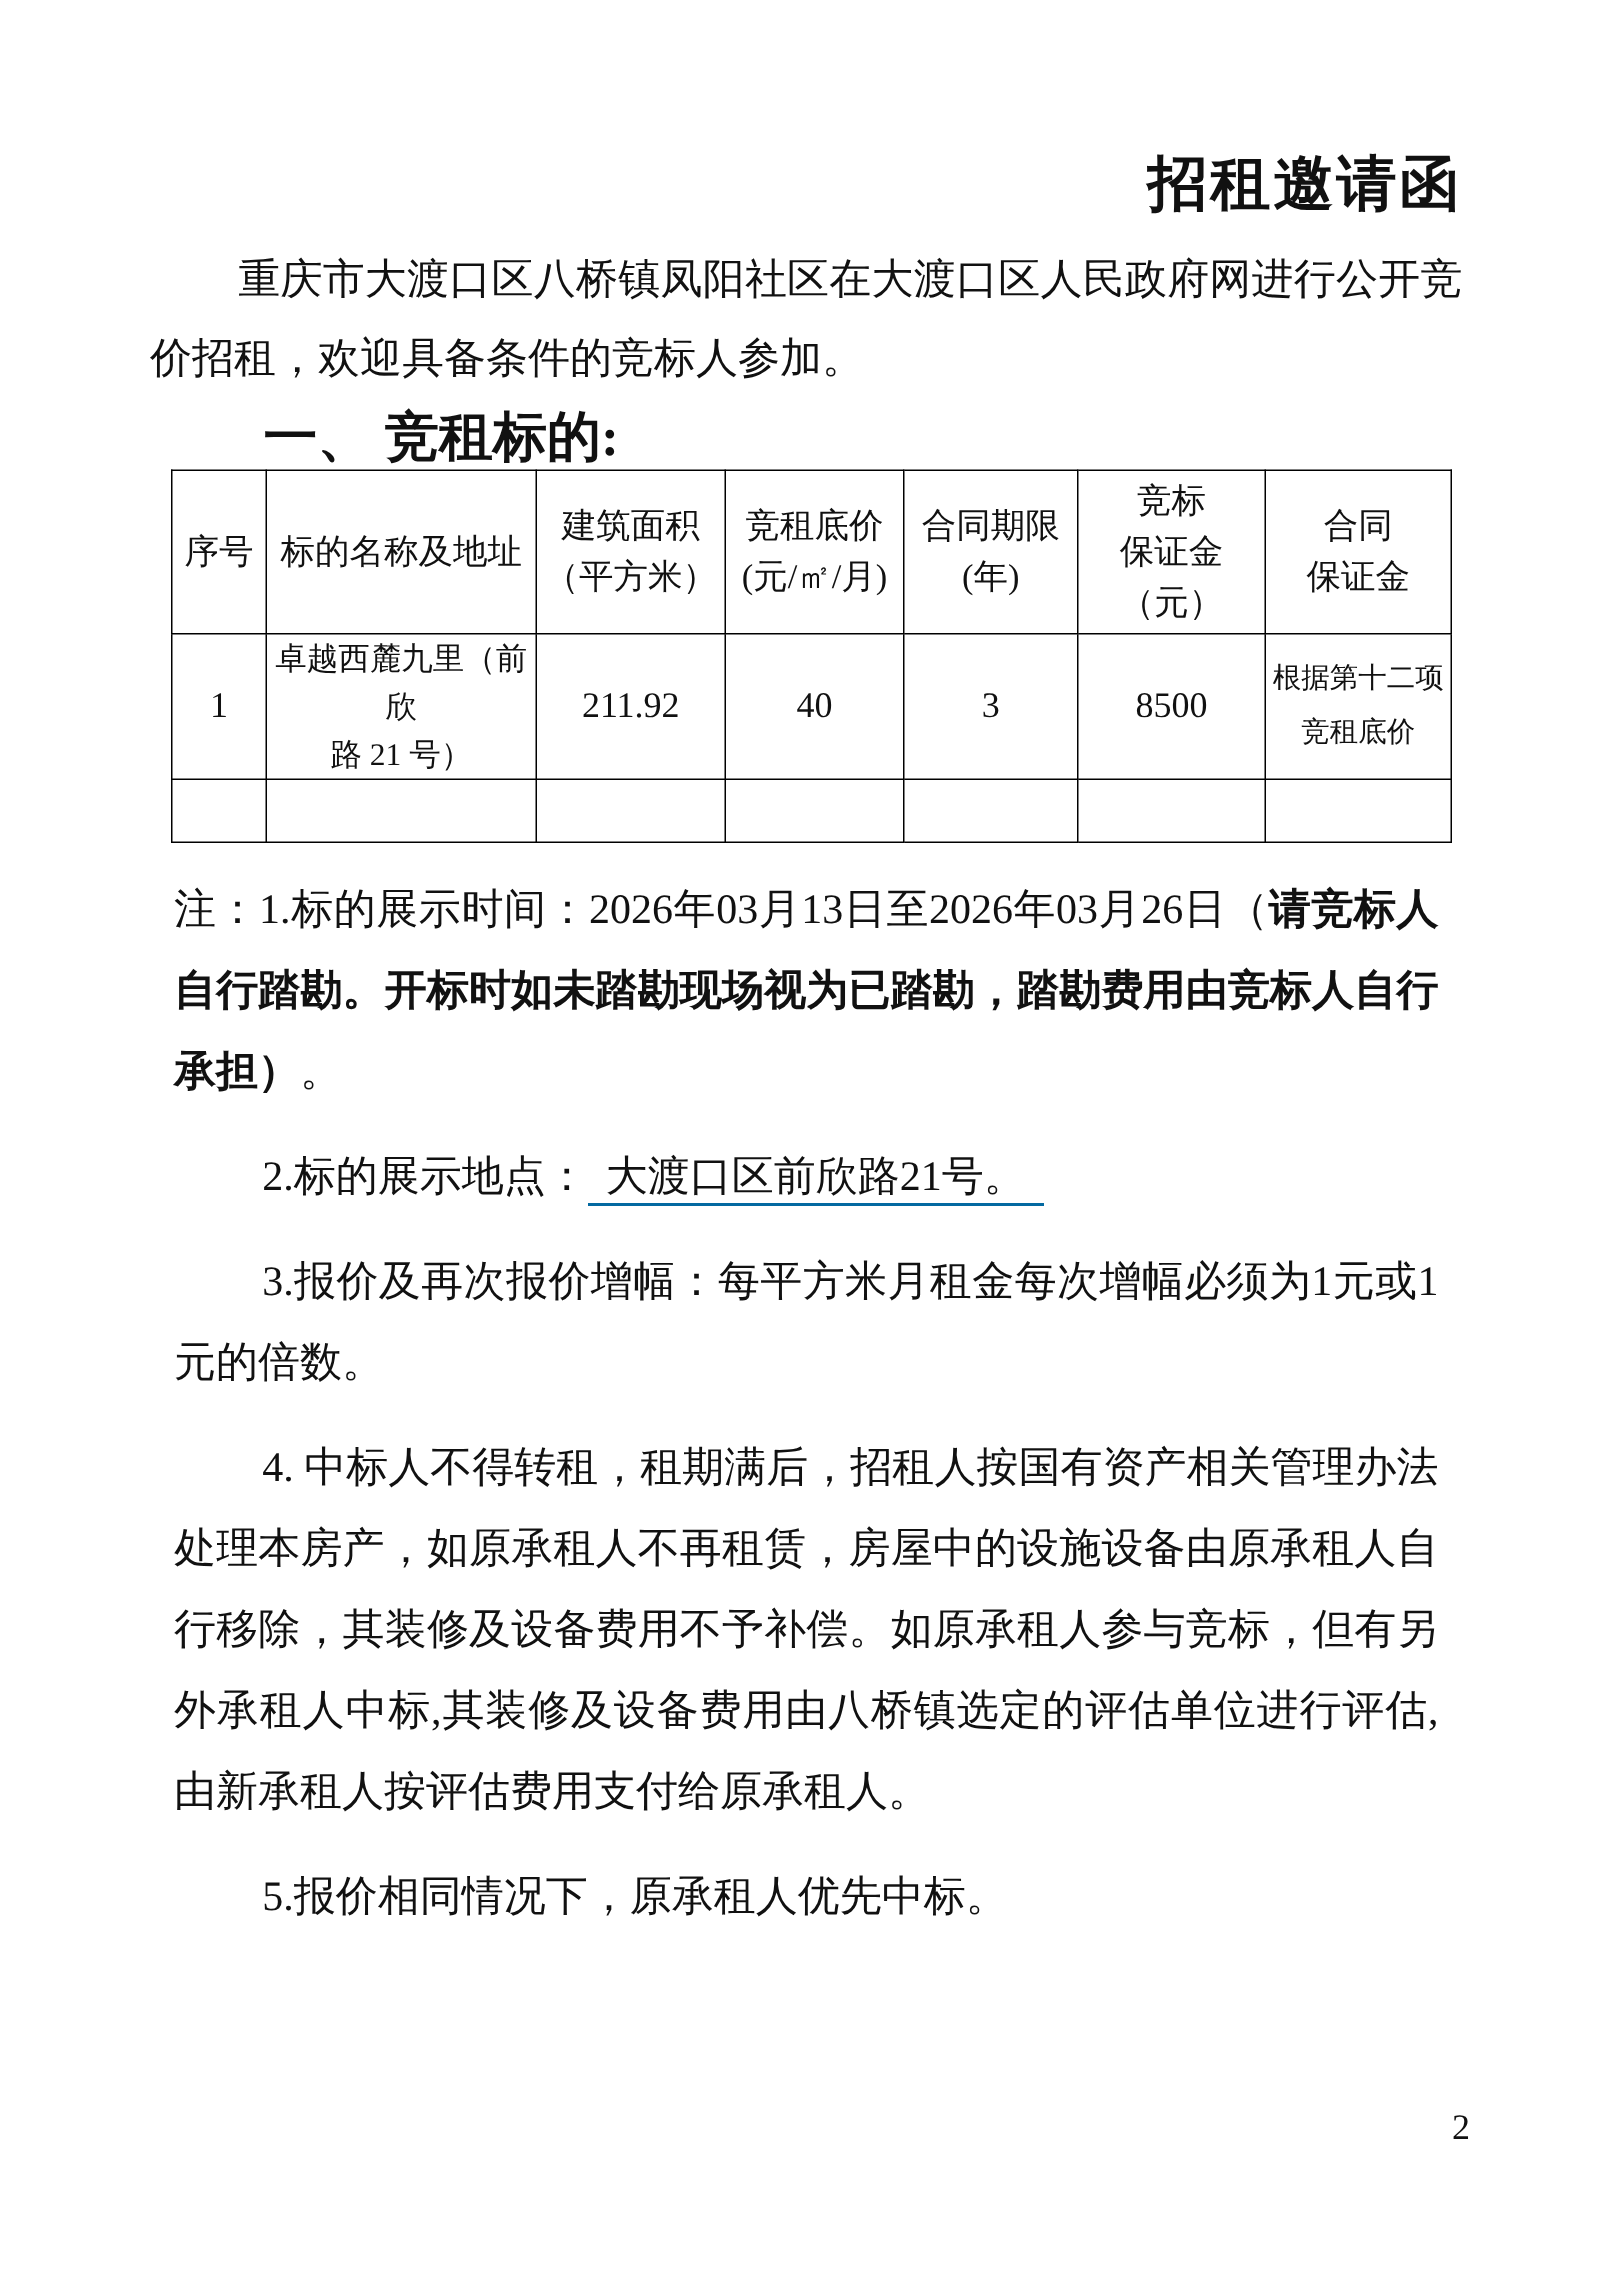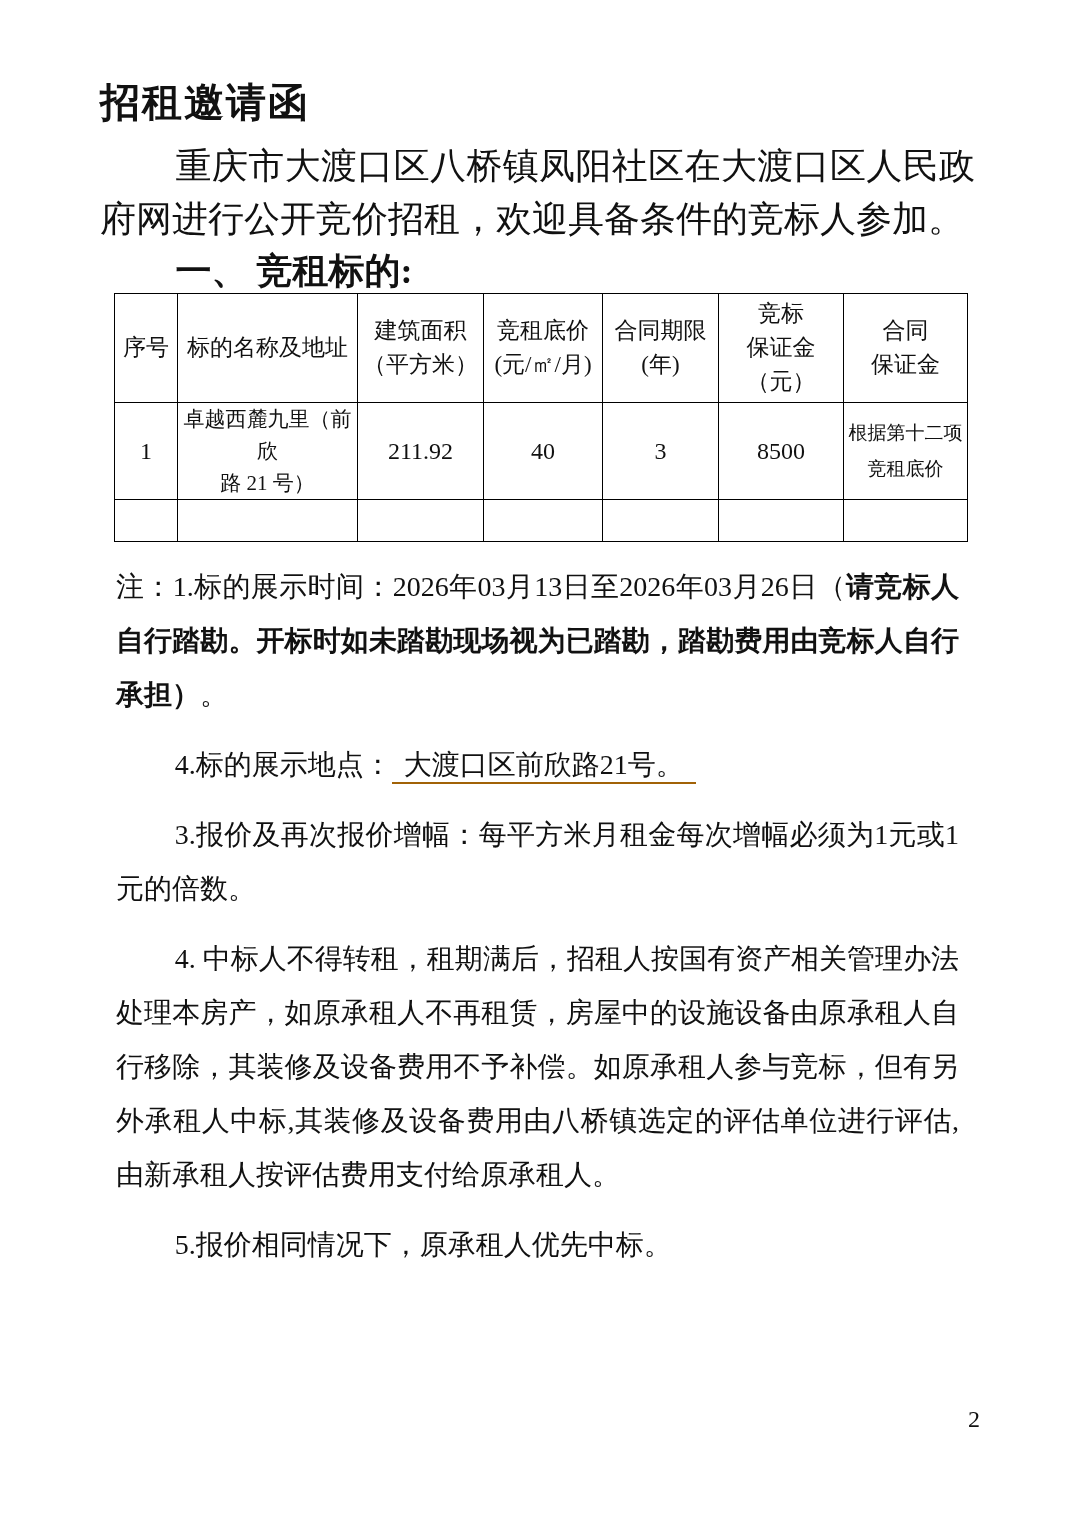--- a/index.html
+++ b/index.html
@@ -8,30 +8,30 @@
     width:1074px;
     height:1520px;
     background:#ffffff;
     color:#111111;
     font-family:"Liberation Serif","DejaVu Serif",serif;
     box-sizing:border-box;
     padding:0 99px 0 100px;
     overflow:hidden;
   }
   .doc-title{
-    margin:78px 0 0 0;
-    text-align:left;
+    margin:98px 0 0 0;
+    text-align:right;
     font-size:40px;
     font-weight:bold;
     line-height:50px;
     letter-spacing:2px;
   }
   .intro{
     margin:12px 0 0 0;
-    font-size:36px;
+    font-size:28px;
     line-height:53px;
     text-align:justify;
     text-justify:inter-ideograph;
     text-indent:2.1em;
   }
   .section-heading{
     margin:6px 0 0 0;
     font-size:36px;
     font-weight:bold;
     line-height:38px;
@@ -61,21 +61,21 @@
   .notes p{
     margin:16px;
     font-size:28px;
     line-height:54px;
     text-align:justify;
     text-justify:inter-ideograph;
   }
   .notes p.indented{text-indent:2.1em;}
   .b{font-weight:bold;}
   .u{
-    border-bottom:2px solid #a16207;
+    border-bottom:2px solid #0369a1;
     padding:0 12px 2px 12px;
   }
   .page-number{
     position:absolute;
     top:1404px;
     right:94px;
     font-size:24px;
     line-height:30px;
   }
 </style>
@@ -134,21 +134,21 @@
         <td></td>
         <td></td>
         <td></td>
         <td></td>
       </tr>
     </tbody>
   </table>
 
   <div class="notes">
     <p><span>注：1.标的展示时间：2026年03月13日至2026年03月26日（</span><span class="b">请竞标人自行踏勘。开标时如未踏勘现场视为已踏勘，踏勘费用由竞标人自行承担）</span><span>。</span></p>
-    <p class="indented"><span>4.标的展示地点：</span><span class="u">大渡口区前欣路21号。</span></p>
+    <p class="indented"><span>2.标的展示地点：</span><span class="u">大渡口区前欣路21号。</span></p>
     <p class="indented">3.报价及再次报价增幅：每平方米月租金每次增幅必须为1元或1元的倍数。</p>
     <p class="indented">4. 中标人不得转租，租期满后，招租人按国有资产相关管理办法处理本房产，如原承租人不再租赁，房屋中的设施设备由原承租人自行移除，其装修及设备费用不予补偿。如原承租人参与竞标，但有另外承租人中标,其装修及设备费用由八桥镇选定的评估单位进行评估,由新承租人按评估费用支付给原承租人。</p>
     <p class="indented">5.报价相同情况下，原承租人优先中标。</p>
   </div>
 
   <div class="page-number">2</div>
 
 </div>
 
 </body></html>

